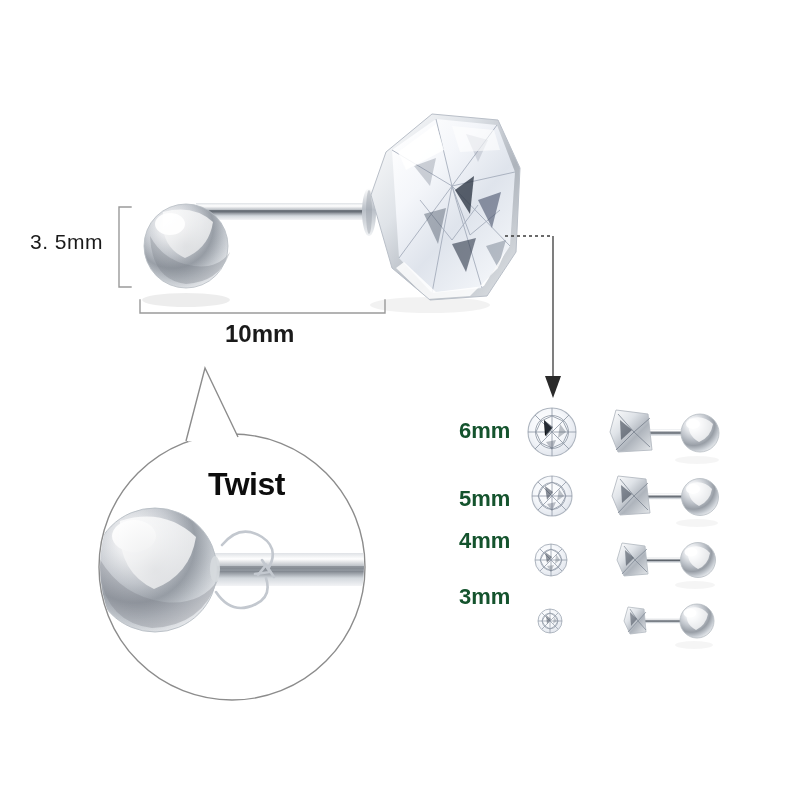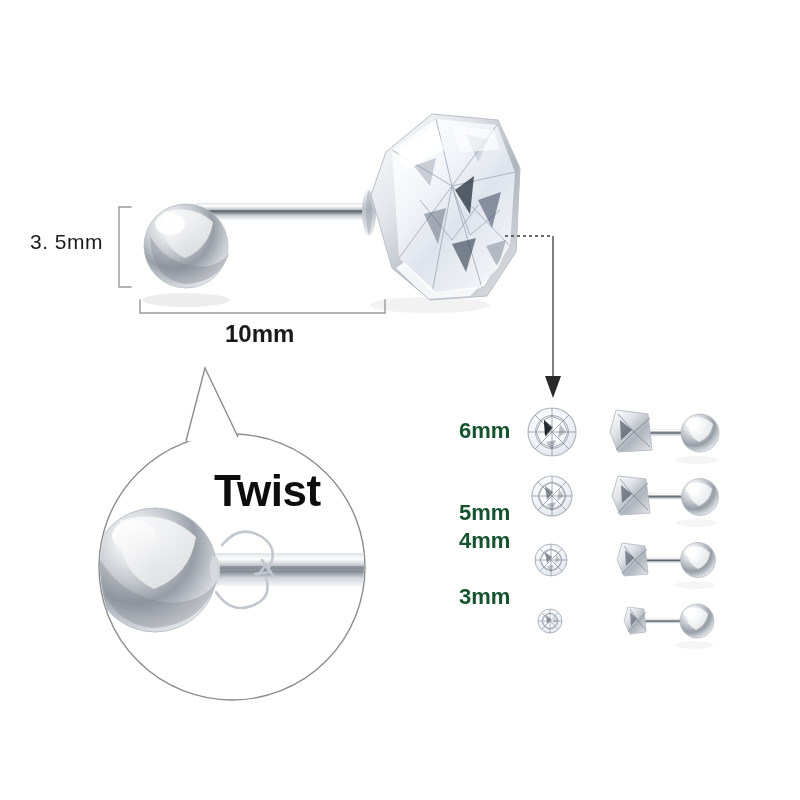--- a/index.html
+++ b/index.html
@@ -30,23 +30,23 @@
     letter-spacing: 0.5px;
   }
   #label-10mm {
     left: 225px;
     top: 320px;
     font-size: 24px;
     font-weight: 700;
   }
   #twist-label {
     position: absolute;
-    left: 214px;
+    left: 208px;
     top: 466px;
-    font-size: 44px;
+    font-size: 32px;
     font-weight: bold;
     color: #0d0d0d;
     letter-spacing: -0.5px;
     font-family: "Liberation Sans", sans-serif;
   }
   .size-label {
     position: absolute;
     left: 459px;
     font-size: 22px;
     font-weight: bold;
@@ -363,17 +363,17 @@
     </g>
   </svg>
 
   <div class="dim-label" id="label-35mm">3. 5mm</div>
 
   <div class="dim-label" id="label-10mm">10mm</div>
 
   <div id="twist-label">Twist</div>
 
   <div class="size-label" style="top:418px">6mm</div>
-  <div class="size-label" style="top:500px">5mm</div>
+  <div class="size-label" style="top:486px">5mm</div>
   <div class="size-label" style="top:528px">4mm</div>
   <div class="size-label" style="top:584px">3mm</div>
 
 </div>
 
 </body></html>

